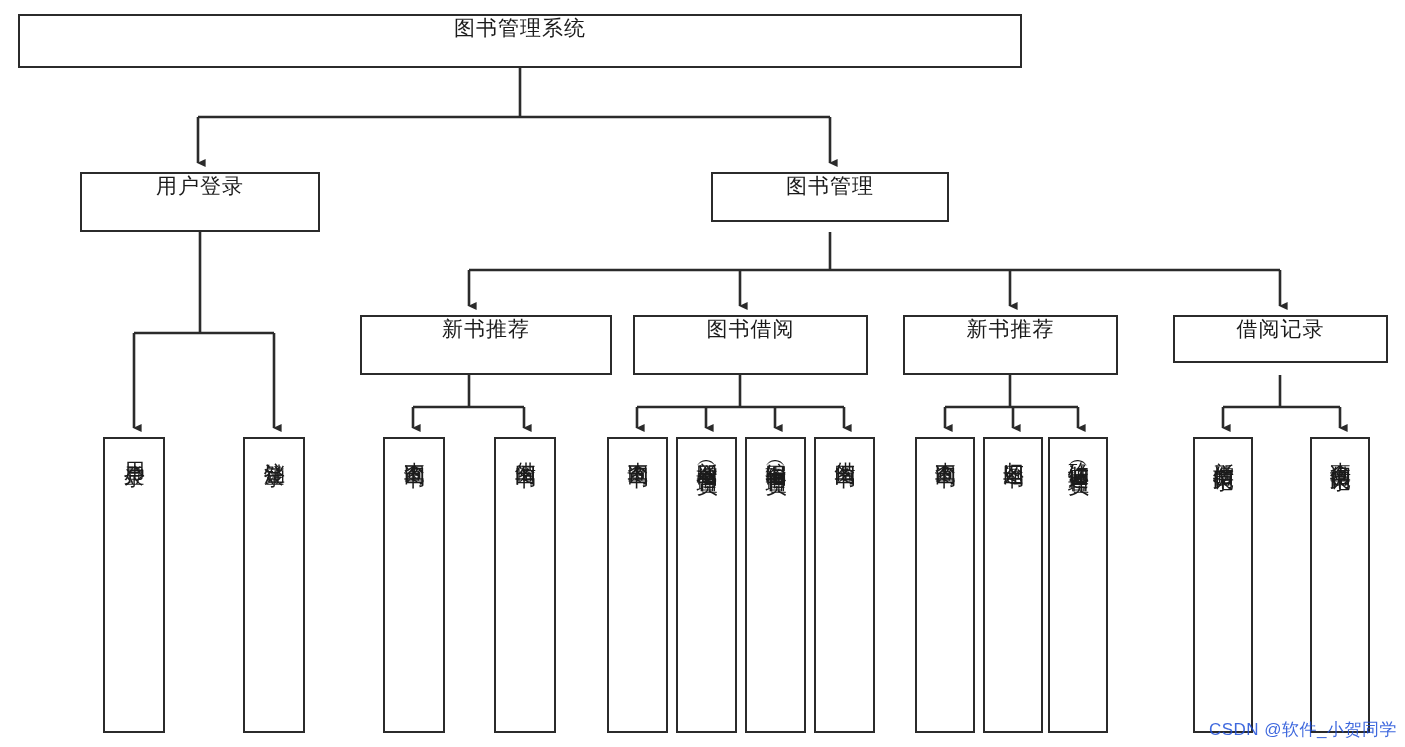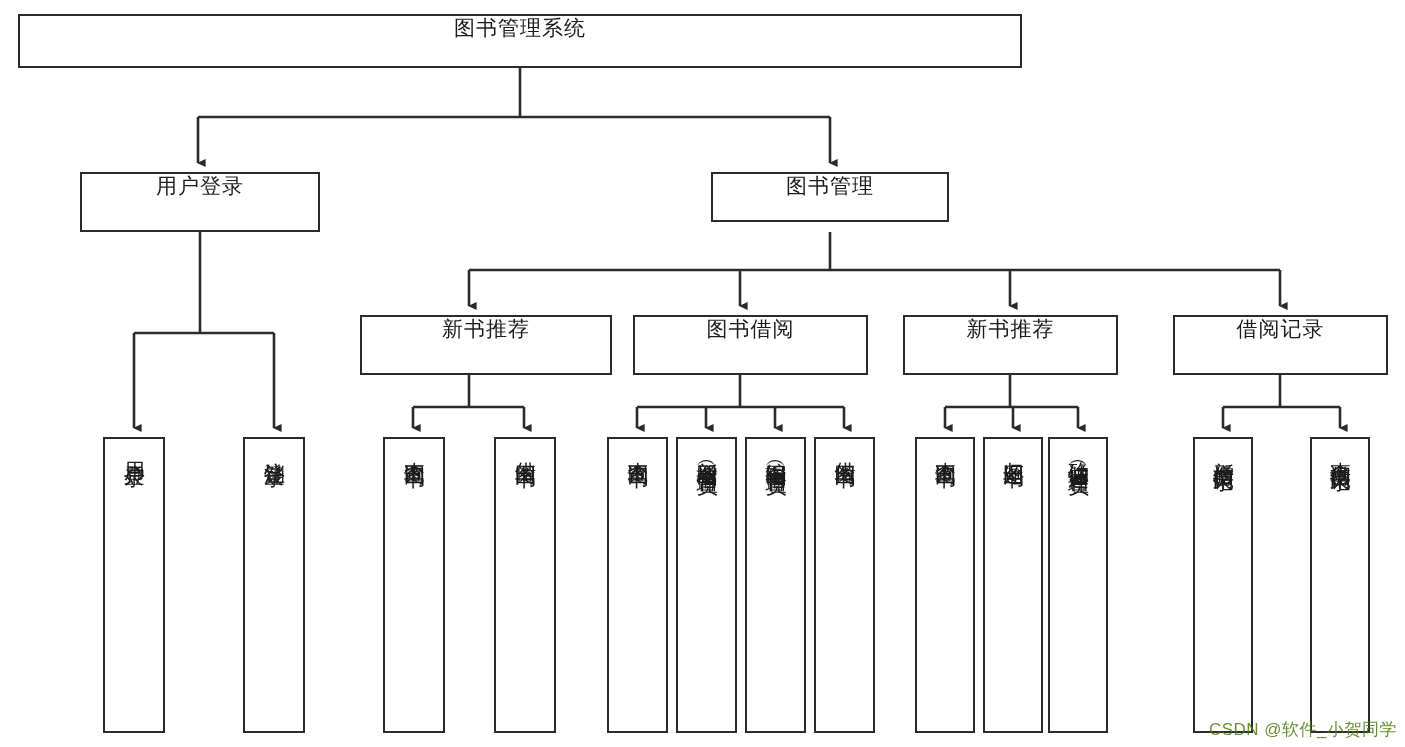--- a/index.html
+++ b/index.html
@@ -54,21 +54,21 @@
     line-height: 1.28;
     letter-spacing: 2px;
     white-space: nowrap;
     text-align: center;
   }
   #watermark {
     position: absolute;
     right: 8px;
     bottom: 6px;
     font-size: 17px;
-    color: #4d7c0f;
+    color: #1d4ed8;
     opacity: 0.85;
     white-space: nowrap;
     letter-spacing: 0.5px;
   }
 </style>
 </head>
 <body>
 
 <div id="diagram-root">
 
@@ -139,21 +139,21 @@
   </div>
 
   <div class="node node-h" style="left:633px; top:315px; width:235px; height:60px;">
     <span class="node-label">图书借阅</span>
   </div>
 
   <div class="node node-h" style="left:903px; top:315px; width:215px; height:60px;">
     <span class="node-label">新书推荐</span>
   </div>
 
-  <div class="node node-h" style="left:1173px; top:315px; width:215px; height:60px;">
+  <div class="node node-h" style="left:1173px; top:315px; width:215px; height:48px;">
     <span class="node-label">借阅记录</span>
   </div>
 
   <div class="node node-v" style="left:103px; top:437px; width:62px; height:296px;">
     <span class="node-label">用户登录</span>
   </div>
   <div class="node node-v" style="left:243px; top:437px; width:62px; height:296px;">
     <span class="node-label">注销登录</span>
   </div>
 

